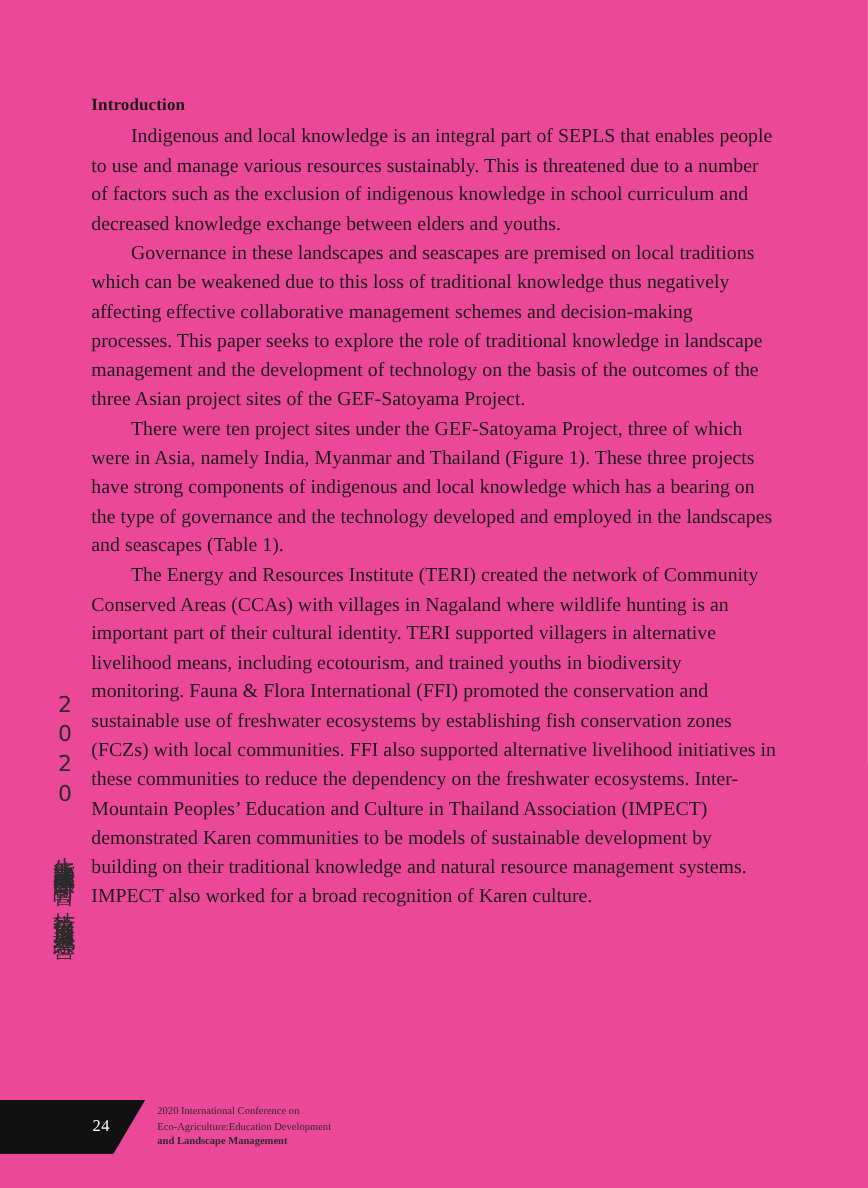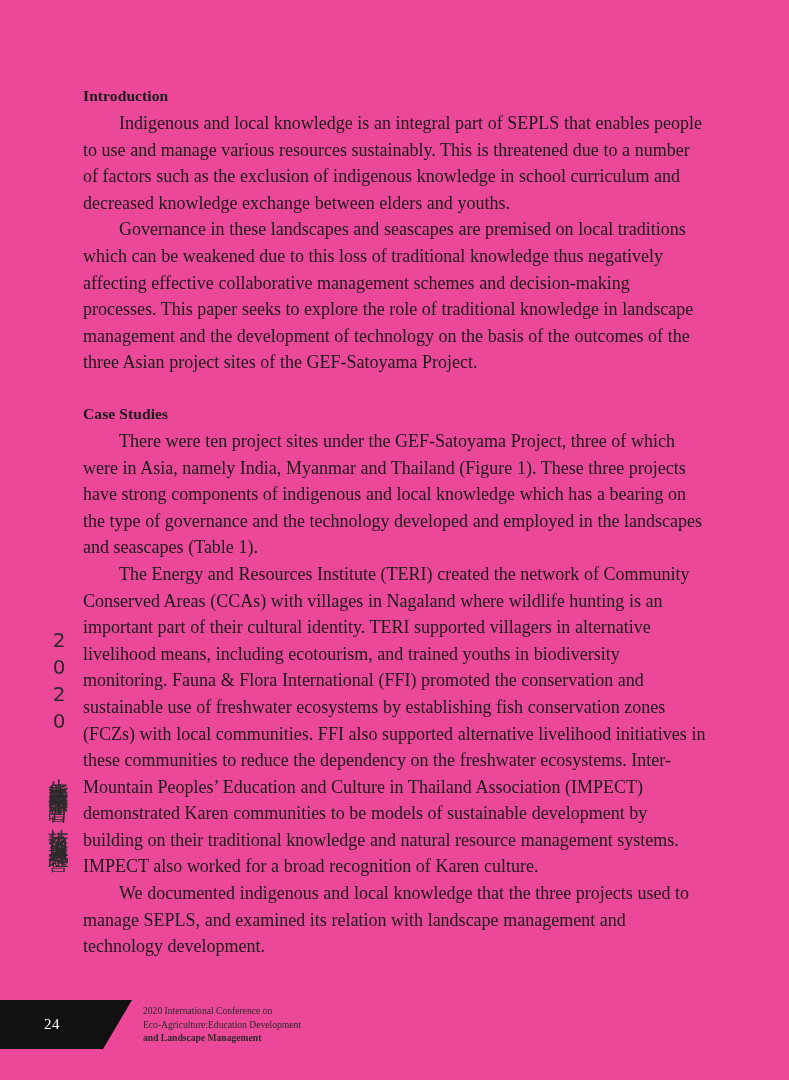--- a/index.html
+++ b/index.html
@@ -81,20 +81,21 @@
     top: 1000px;
     width: 104px;
     height: 49px;
     display: flex;
     align-items: center;
     justify-content: center;
     color: #ffffff;
     font-size: 15px;
     font-family: "Liberation Serif", "DejaVu Serif", serif;
     letter-spacing: 0.5px;
+    padding-left: 40px;
   }
   #footer-conference {
     position: absolute;
     left: 143px;
     top: 1004px;
     font-size: 9.6px;
     line-height: 13.6px;
     color: #2a2a2a;
     font-family: Liberation Serif, serif;
   }
@@ -107,27 +108,25 @@
 <div id="page">
 
   <div id="content">
 
     <h2 class="section-heading">Introduction</h2>
 
     <p class="body-text">Indigenous and local knowledge is an integral part of SEPLS that enables people to use and manage various resources sustainably. This is threatened due to a number of factors such as the exclusion of indigenous knowledge in school curriculum and decreased knowledge exchange between elders and youths.</p>
 
     <p class="body-text">Governance in these landscapes and seascapes are premised on local traditions which can be weakened due to this loss of traditional knowledge thus negatively affecting effective collaborative management schemes and decision-making processes. This paper seeks to explore the role of traditional knowledge in landscape management and the development of technology on the basis of the outcomes of the three Asian project sites of the GEF-Satoyama Project.</p>
 
-    <h2 class="section-heading spaced">Case Studies</h2>
 
     <p class="body-text">There were ten project sites under the GEF-Satoyama Project, three of which were in Asia, namely India, Myanmar and Thailand (Figure 1). These three projects have strong components of indigenous and local knowledge which has a bearing on the type of governance and the technology developed and employed in the landscapes and seascapes (Table 1).</p>
 
     <p class="body-text">The Energy and Resources Institute (TERI) created the network of Community Conserved Areas (CCAs) with villages in Nagaland where wildlife hunting is an important part of their cultural identity. TERI supported villagers in alternative livelihood means, including ecotourism, and trained youths in biodiversity monitoring. Fauna &amp; Flora International (FFI) promoted the conservation and sustainable use of freshwater ecosystems by establishing fish conservation zones (FCZs) with local communities. FFI also supported alternative livelihood initiatives in these communities to reduce the dependency on the freshwater ecosystems. Inter-Mountain Peoples’ Education and Culture in Thailand Association (IMPECT) demonstrated Karen communities to be models of sustainable development by building on their traditional knowledge and natural resource management systems. IMPECT also worked for a broad recognition of Karen culture.</p>
 
-    <p class="body-text">We documented indigenous and local knowledge that the three projects used to manage SEPLS, and examined its relation with landscape management and technology development.</p>
 
   </div>
 
   <div id="side-title">2020 生態農業國際研討會：技術發展與地景經營</div>
 
   <div id="footer-banner"></div>
 
   <div id="footer-page-number">24</div>
 
   <div id="footer-conference">

